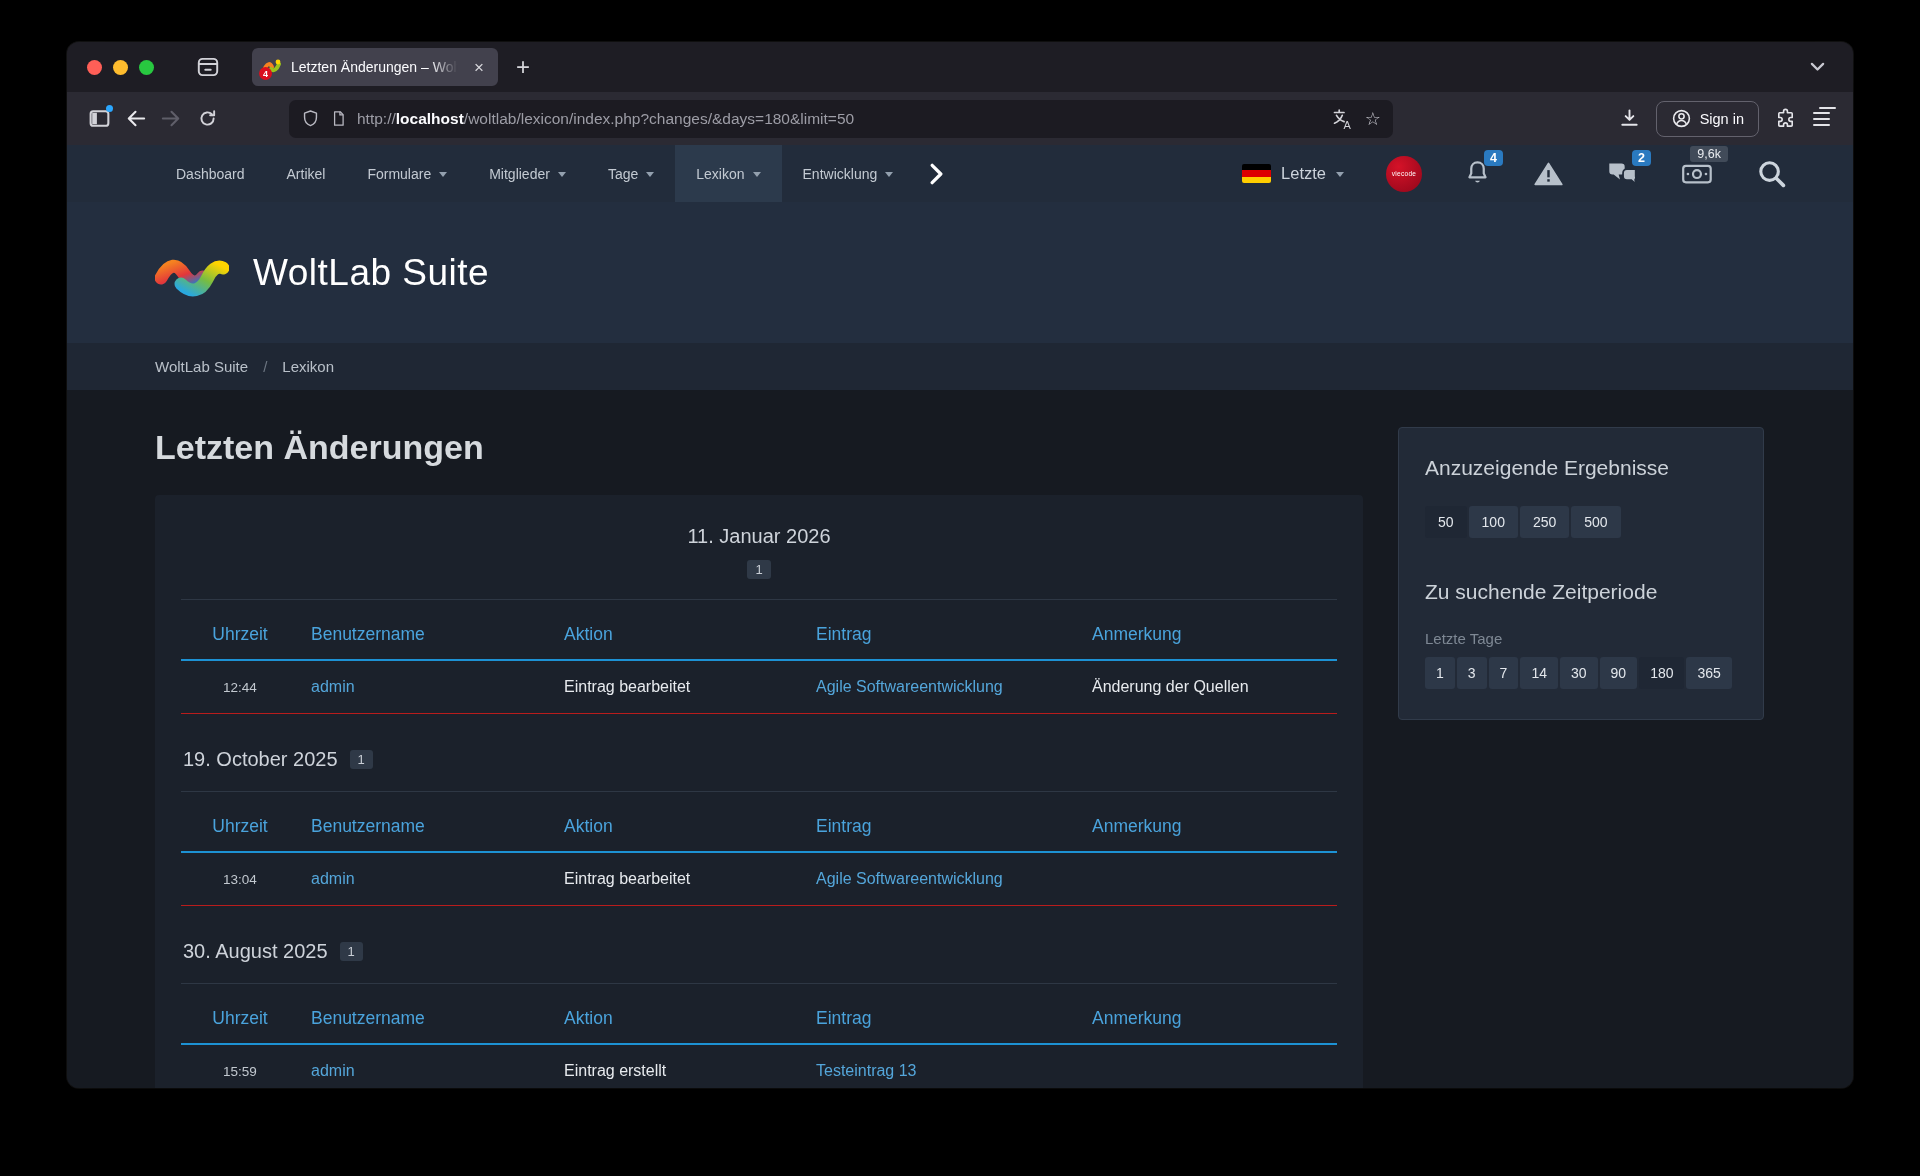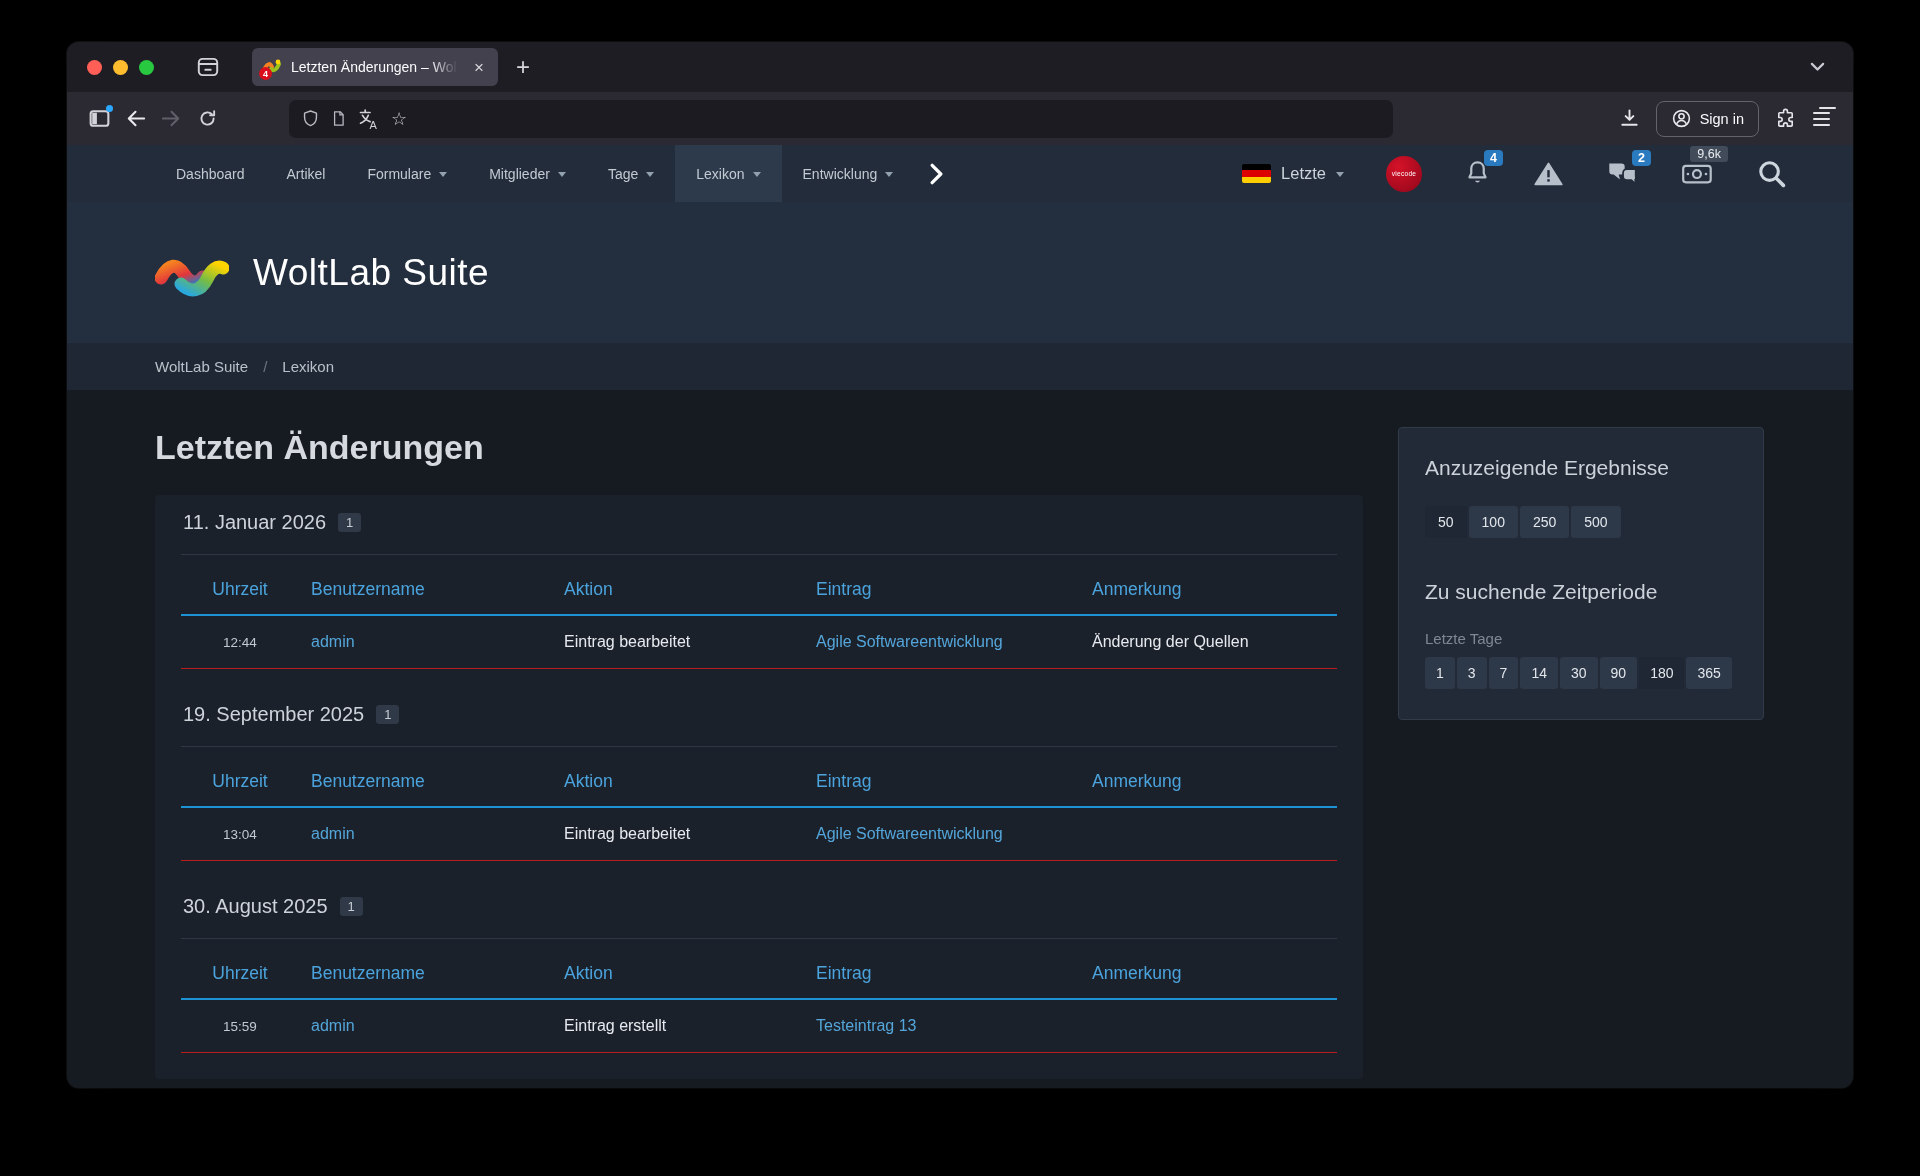--- a/index.html
+++ b/index.html
@@ -73,21 +73,21 @@
     padding-left:88px; font-size:15px; color:#b9c0c9; flex:none; }
   .crumb-sep { color:#6d7682; }
 
   .main { flex:1; padding:0 88px; display:flex; gap:35px; overflow:hidden; }
   .content-col { width:1208px; flex:none; }
   .page-title { font-size:34px; font-weight:700; color:#d6dade; margin:38px 0 28px; }
 
   .card { background:#1b212b; border-radius:4px; padding:2px 26px 26px; }
   .day-section h2 { display:flex; align-items:center; gap:12px; font-size:20px; font-weight:400;
     color:#ced3da; margin:34px 2px 20px; }
-  .day-section:first-child h2 { margin-top:14px; }
+  .day-section:first-child h2 { margin-top:28px;flex-direction:column; }
   .count-badge { background:#2f3947; color:#c8cdd5; font-size:13px; font-weight:400; padding:2px 8px; border-radius:3px; }
   table { width:100%; border-collapse:collapse; border-top:1px solid #2e3744; }
   th { color:#4aa3dc; font-weight:400; font-size:17.5px; text-align:left; padding:24px 12px 14px;
     border-bottom:2px solid #1d92d4; }
   td { font-size:16px; color:#e7eaee; padding:17px 12px; border-bottom:1px solid #b91c1c; }
   .col-time { width:118px; } .col-user { width:253px; } .col-action { width:252px; } .col-entry { width:276px; }
   th.t-right, td.t-right { text-align:center; }
   td.time-cell { color:#c2c8cf; font-size:13.5px; }
   .link { color:#54a6da; text-decoration:none; cursor:pointer; }
 
@@ -172,20 +172,21 @@
         <svg width="19" height="19" viewBox="0 0 24 24">
             <path d="M12 2.5l7.5 2.7v5.3c0 4.8-3.2 9-7.5 10.5C7.7 19.5 4.5 15.3 4.5 10.5V5.2z" fill="none" stroke="#b9b9c2" stroke-width="1.8" stroke-linejoin="round"></path>
           </svg>
       </span>
       <span>
         <svg width="17" height="17" viewBox="0 0 24 24">
             <path d="M6.5 2.5h8l4 4v15h-12z" fill="none" stroke="#b9b9c2" stroke-width="1.8" stroke-linejoin="round"></path>
             <path d="M14 2.5v4.5h4.5" fill="none" stroke="#b9b9c2" stroke-width="1.8"></path>
           </svg>
       </span>
+      <span class="url-text"><span>http://</span><b>localhost</b><span>/woltlab/lexicon/index.php?changes/&amp;days=180&amp;limit=50</span></span>
       <span>
         <svg width="24" height="24" viewBox="0 0 24 24">
             <path d="M3.5 5.5h9.5M8.2 3.2v2.3M5.5 8.3c1.9 3.3 4.7 5.3 7.6 6.3M11.3 8.3c-1.5 4-4.6 6.6-7.8 7.9" stroke="#d2d2d8" stroke-width="1.7" fill="none" stroke-linecap="round"></path>
             <text x="12.5" y="21.5" font-size="11" fill="#d2d2d8" font-family="Liberation Sans, sans-serif">A</text>
           </svg>
       </span>
       <span class="star-glyph">☆</span>
     </div>
 
     <div class="tbtn">
@@ -367,21 +368,21 @@
                 <td>Eintrag bearbeitet</td>
                 <td><span class="link">Agile Softwareentwicklung</span></td>
                 <td>Änderung der Quellen</td>
               </tr>
                 </tbody>
             </table>
           </div>
 
           <div class="day-section">
             <h2>
-                <span>19. September 2025</span>
+                <span>19. October 2025</span>
                 <span class="count-badge">1</span>
               </h2>
             <table>
               <colgroup>
                   <col class="col-time">
                   <col class="col-user">
                   <col class="col-action">
                   <col class="col-entry">
                   <col>
                 </colgroup>

